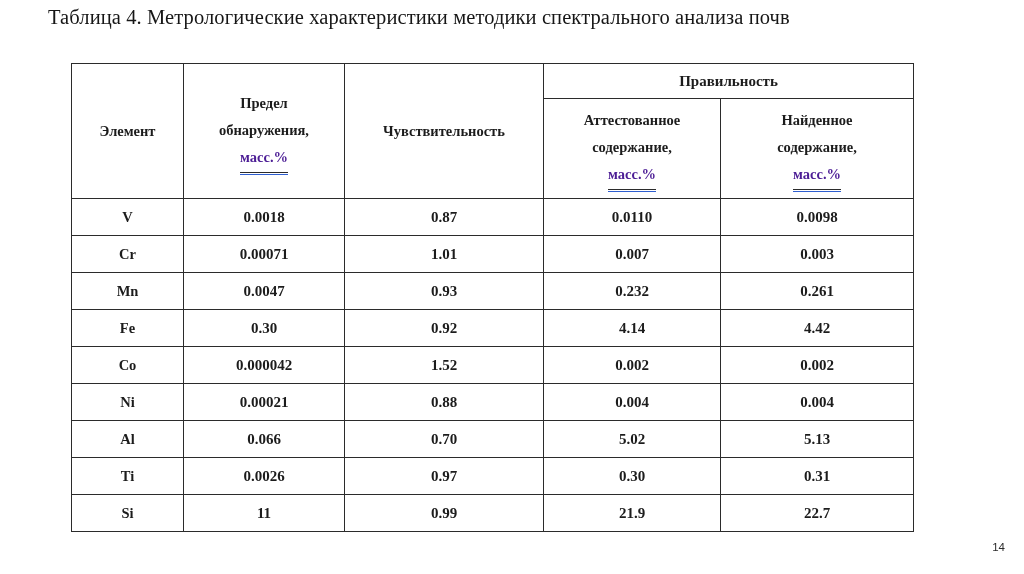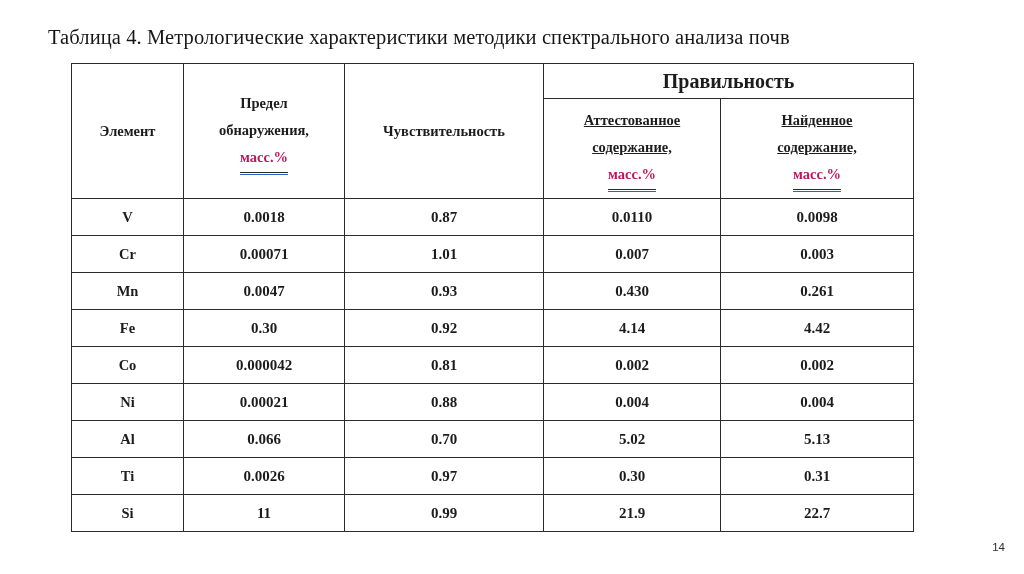--- a/index.html
+++ b/index.html
@@ -15,21 +15,21 @@
     overflow: hidden;
     font-family: "Liberation Serif", "DejaVu Serif", serif;
     color: #1a1a1a;
     -webkit-font-smoothing: antialiased;
   }
 
   
   #doc-title {
     position: absolute;
     left: 48px;
-    top: 24px;
+    top: 4px;
     width: 880px;
     font-size: 20.5px;
     line-height: 27px;
     font-weight: 400;
     color: #161616;
     letter-spacing: 0.1px;
   }
 
   
   #metrology-table {
@@ -64,39 +64,38 @@
     font-size: 14.5px;
     line-height: 27px;
     padding: 5px 4px 6px 4px;
   }
   .hdr-tall {
     height: 133px;
   }
   .hdr-band {
     height: 34px;
     font-weight: 700;
-    font-size: 20px;
+    font-size: 15px;
   }
   .hdr-sub {
     height: 99px;
     font-weight: 700;
     font-size: 14.5px;
     line-height: 27px;
     padding: 5px 4px 6px 4px;
-    text-decoration: underline;
   }
   .hdr-line {
     display: block;
     text-align: center;
   }
   
   .spell {
     display: inline-block;
     position: relative;
-    color: #be185d;
+    color: #4c1d95;
     text-decoration: none;
     padding-bottom: 1px;
     border-bottom: 1px solid #2b2b2b;
   }
   .spell::after {
     content: "";
     position: absolute;
     left: 0;
     right: 0;
     bottom: -3px;
@@ -175,34 +174,34 @@
         <td class="cell cell-element">Cr</td>
         <td class="cell">0.00071</td>
         <td class="cell">1.01</td>
         <td class="cell">0.007</td>
         <td class="cell">0.003</td>
       </tr>
       <tr>
         <td class="cell cell-element">Mn</td>
         <td class="cell">0.0047</td>
         <td class="cell">0.93</td>
-        <td class="cell">0.430</td>
+        <td class="cell">0.232</td>
         <td class="cell">0.261</td>
       </tr>
       <tr>
         <td class="cell cell-element">Fe</td>
         <td class="cell">0.30</td>
         <td class="cell">0.92</td>
         <td class="cell">4.14</td>
         <td class="cell">4.42</td>
       </tr>
       <tr>
         <td class="cell cell-element">Co</td>
         <td class="cell">0.000042</td>
-        <td class="cell">0.81</td>
+        <td class="cell">1.52</td>
         <td class="cell">0.002</td>
         <td class="cell">0.002</td>
       </tr>
       <tr>
         <td class="cell cell-element">Ni</td>
         <td class="cell">0.00021</td>
         <td class="cell">0.88</td>
         <td class="cell">0.004</td>
         <td class="cell">0.004</td>
       </tr>

